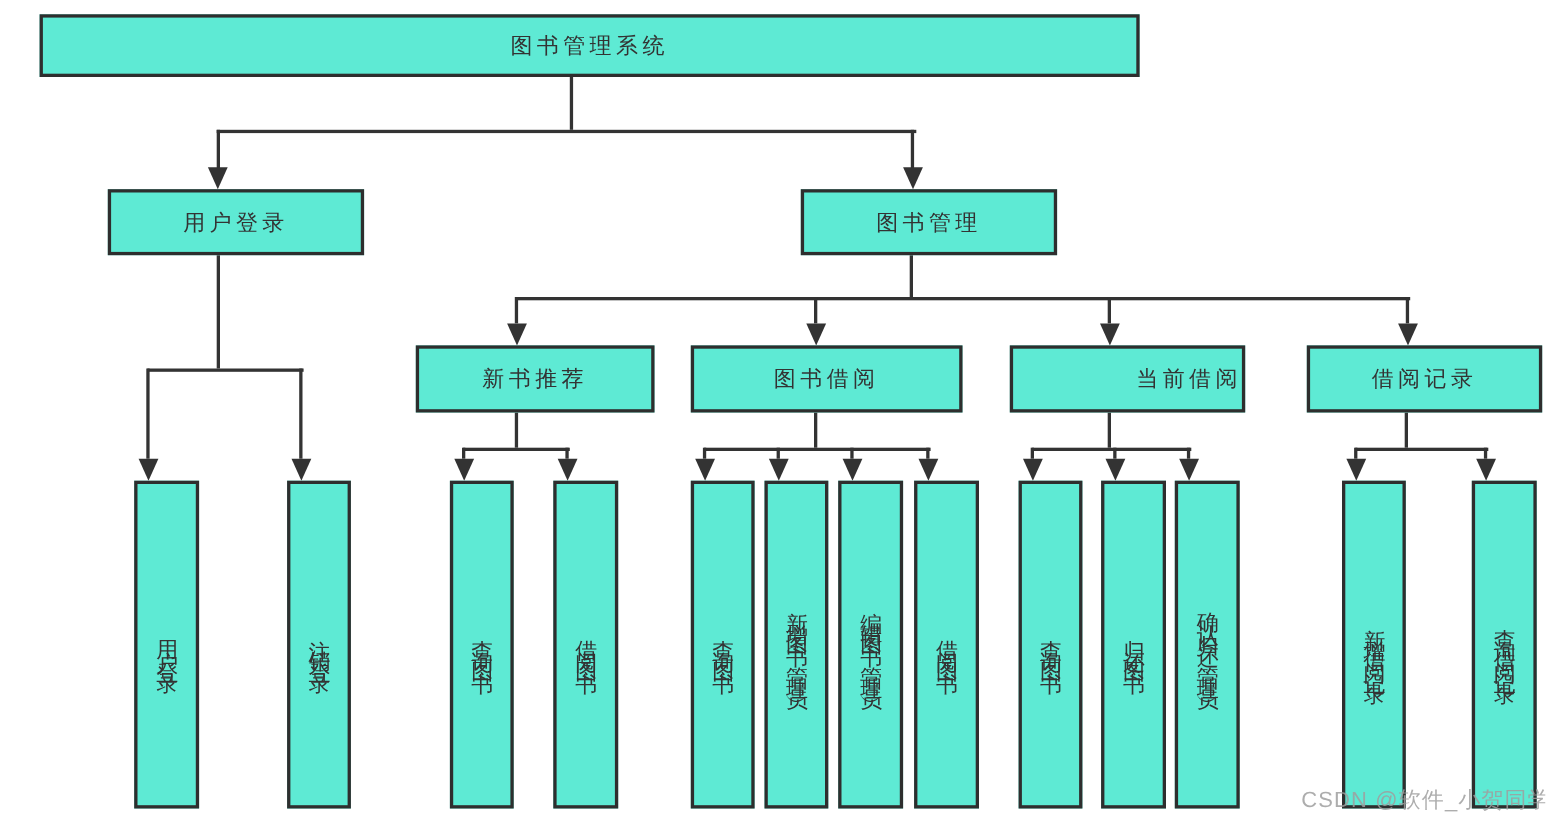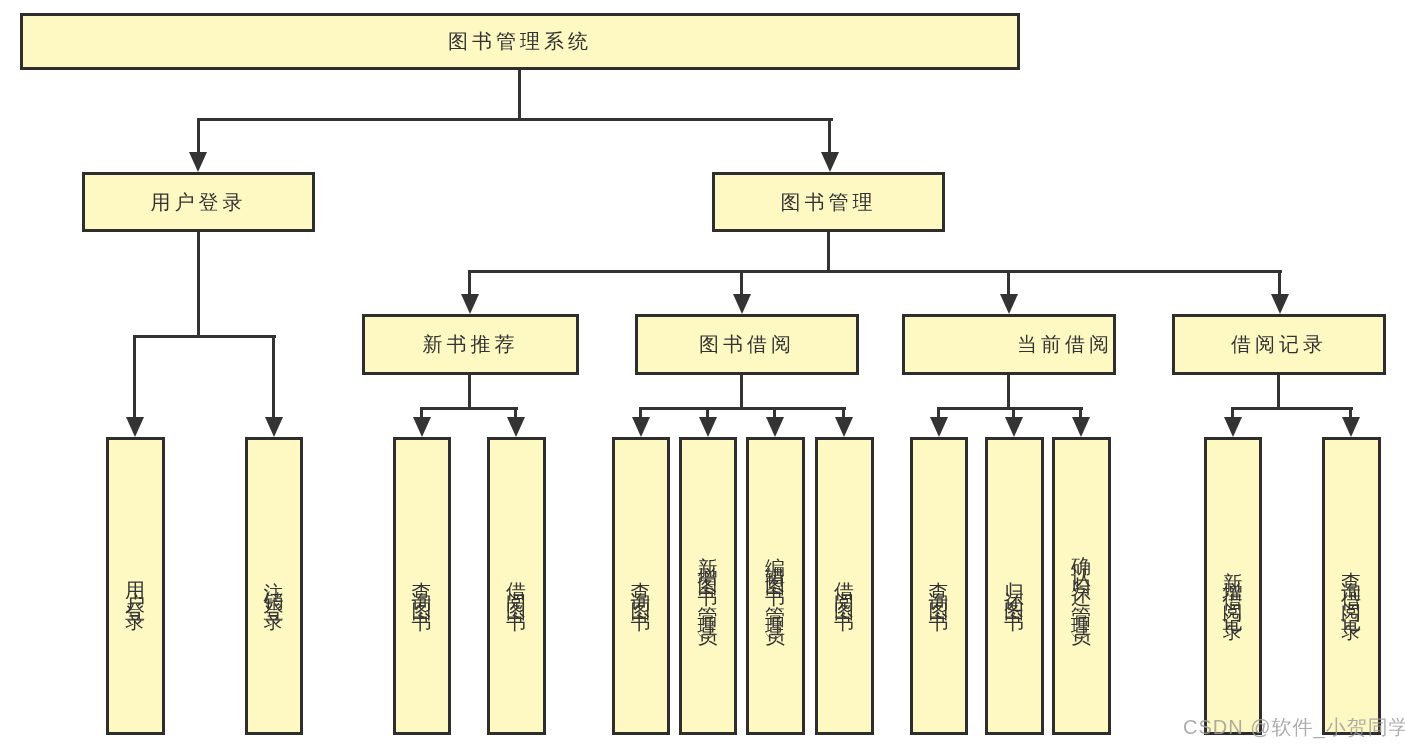--- a/index.html
+++ b/index.html
@@ -7,25 +7,26 @@
     --watermark:#9f9f9f; --background:#ffffff;
   }
   html,body{margin:0;padding:0;background:var(--background);}
   #canvas{
     position:relative; width:1405px; height:747px; overflow:hidden;
     background:var(--background);
     font-family:"Liberation Sans","DejaVu Sans",sans-serif;
     color:var(--text);
   }
   .box{
-    position:absolute; box-sizing:border-box; background:#fef9c3;
+    position:absolute; box-sizing:border-box; background:#5eead4;
     border:3px solid var(--box_border);
     display:flex; align-items:center; justify-content:center;
     font-size:20px; letter-spacing:4px; color:var(--text);
     z-index:2;
+    margin-left:16px;
   }
   .box .lbl{white-space:nowrap;}
   .vbox .lbl{
     writing-mode:vertical-rl; text-orientation:upright;
     letter-spacing:10px; font-size:20px; line-height:1;
     white-space:nowrap;
   }
   .vline,.hline{position:absolute; background:var(--line); z-index:1;}
   .vline{width:3px;} .hline{height:3px;}
   .ah{
@@ -53,21 +54,21 @@
   </div>
 
   <div class="box" style="left:712px;top:172px;width:233px;height:60px;">
     <span class="lbl">图书管理</span>
   </div>
 
   <div class="box" style="left:362px;top:314px;width:217px;height:61px;">
     <span class="lbl">新书推荐</span>
   </div>
 
-  <div class="box" style="left:635px;top:314px;width:224px;height:61px;font-family:Liberation Serif, serif;">
+  <div class="box" style="left:612px;top:314px;width:247px;height:61px;font-family:Liberation Serif, serif;">
     <span class="lbl">图书借阅</span>
   </div>
 
   <div class="box" style="left:902px;top:314px;width:214px;height:61px;justify-content:flex-end;">
     <span class="lbl">当前借阅</span>
   </div>
 
   <div class="box" style="left:1172px;top:314px;width:214px;height:61px;justify-content:center;">
     <span class="lbl">借阅记录</span>
   </div>

